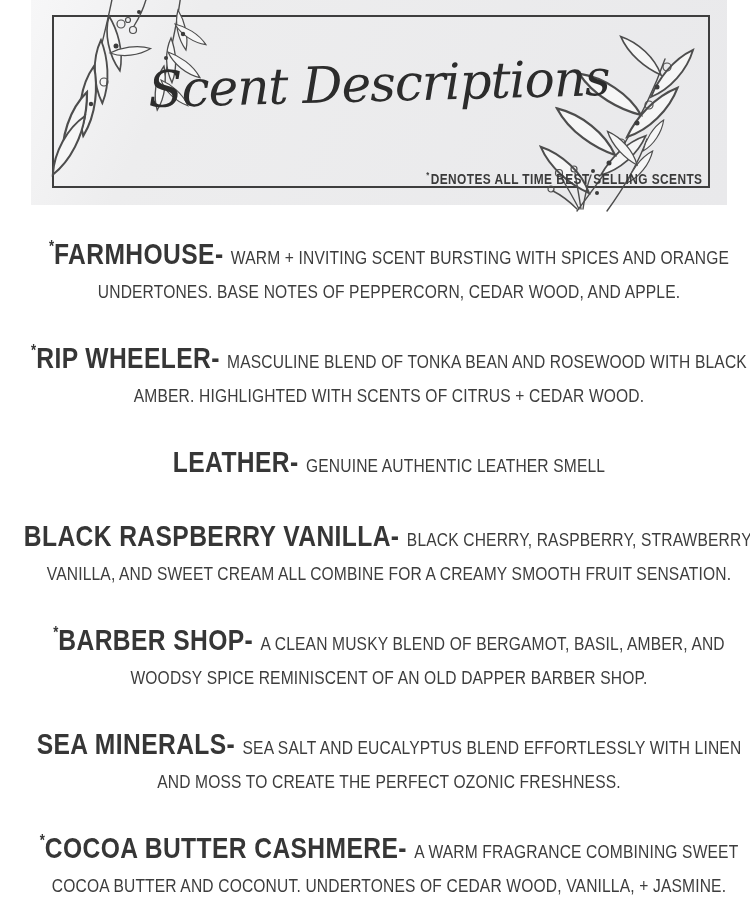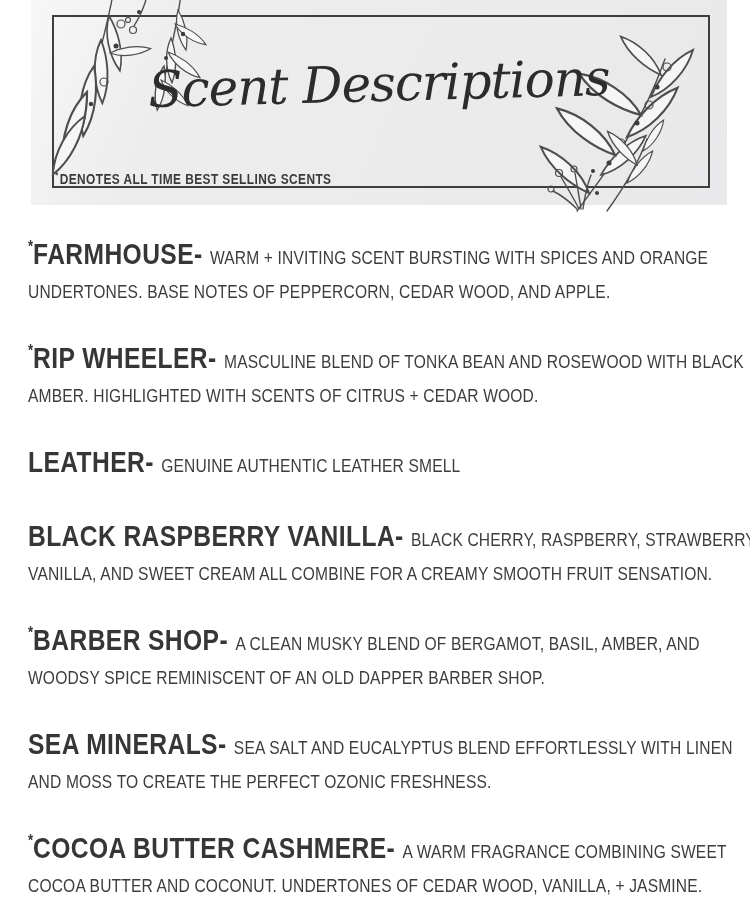--- a/index.html
+++ b/index.html
@@ -21,39 +21,39 @@
     position:absolute; top:34px; left:0; width:100%;
     text-align:center;
     font-family:"DejaVu Serif", serif;
     font-style:italic; font-weight:400;
     font-size:50px; line-height:100px;
     letter-spacing:-1px; color:#2c2c2c;
     transform:rotate(-1.5deg);
   }
   .footnote {
     position:absolute; bottom:17px; left:0; width:100%;
-    text-align:left; color:#3a3a3a;
+    text-align:right; color:#3a3a3a;
   }
   .fn-inner {
     display:inline-block; transform:scaleX(0.85);
     font-weight:700; font-size:14px; letter-spacing:0.5px;
     white-space:nowrap;
   }
   .fn-ast { font-size:9px; vertical-align:6px; margin-right:1px; }
 
   .branch { position:absolute; overflow:visible; }
   .branch-left  { left:18px; top:-2px; }
   .branch-right { right:8px; bottom:-8px; }
   .branch path.stem { fill:none; stroke:#4d4d4d; stroke-width:1.4; stroke-linecap:round; }
   .branch .leaf { fill:#f6f6f6; stroke:#4d4d4d; stroke-width:1.1; }
   .branch .berry { fill:#3c3c3c; stroke:none; }
   .branch .ring  { fill:none; stroke:#4d4d4d; stroke-width:1.2; }
 
   
-  .scent-list { padding:24px 0 0 28px; }
+  .scent-list { padding:24px 0 0 20px;text-align:center; }
   .scent {
     width:900px;
     transform:scaleX(0.82); transform-origin:0 0;
     margin:0 0 26px 0;
     color:#3a3a3a;
   }
   .line1 { display:block; white-space:nowrap; line-height:36px; }
   .nmwrap { white-space:nowrap; }
   .nm {
     font-weight:700; font-size:30px; letter-spacing:0.5px; color:#363636;

